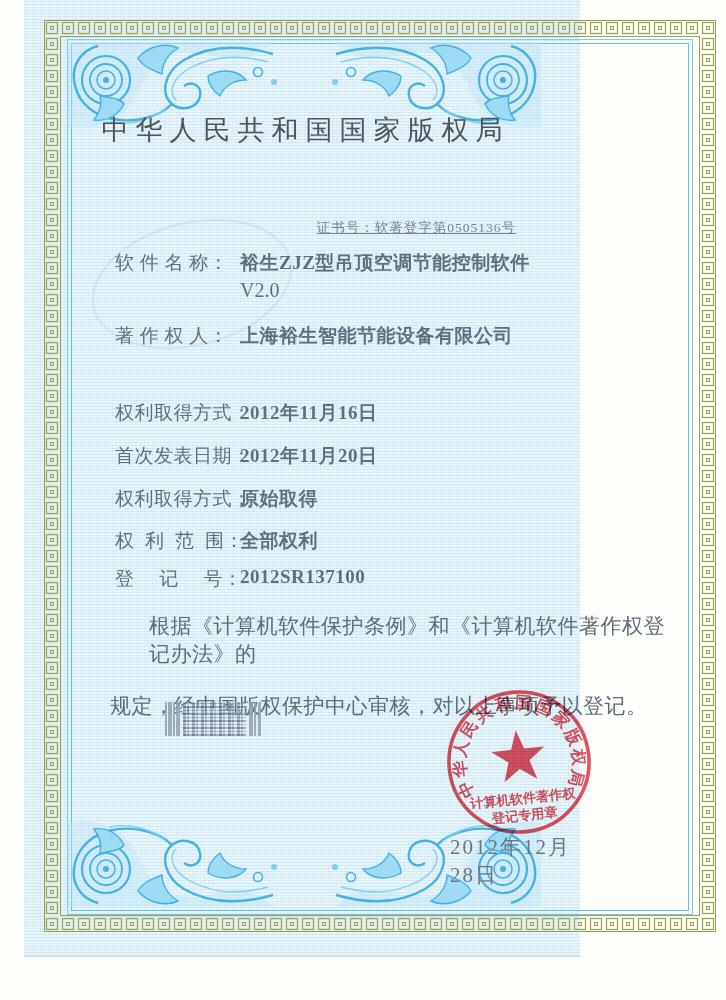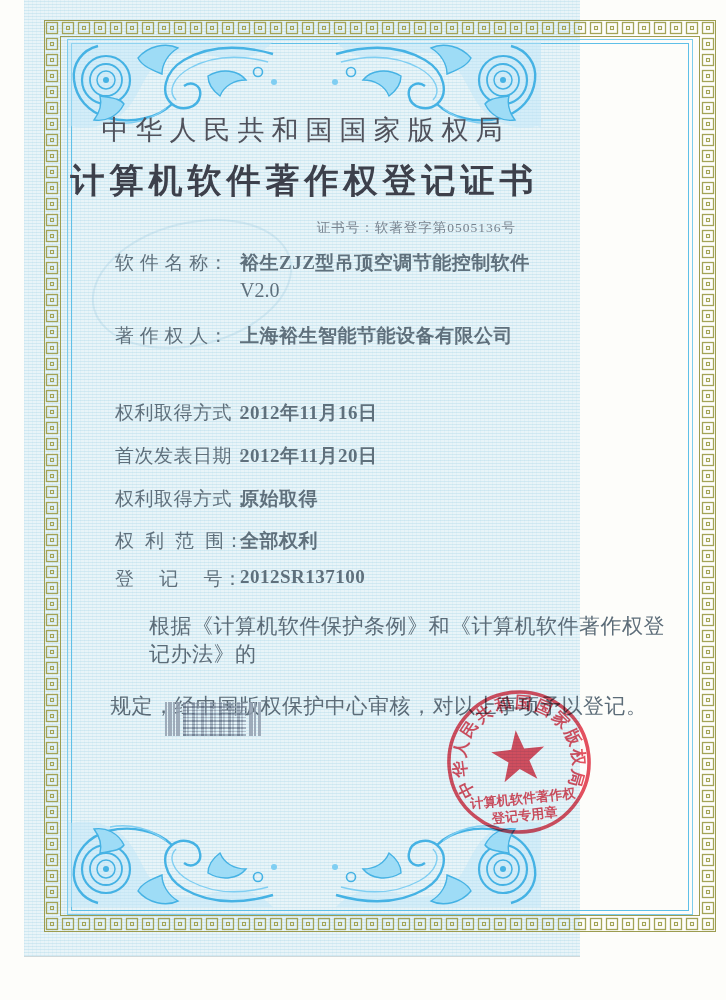--- a/index.html
+++ b/index.html
@@ -42,21 +42,21 @@
   .issuer{
     position:absolute;left:0;top:112px;width:100%;text-align:center;
     font-size:27px;color:#50525c;letter-spacing:7px;text-indent:7px;
   }
   .cert-title{
     position:absolute;left:0;top:158px;width:100%;text-align:center;
     font-size:34px;font-weight:bold;color:#3d404b;letter-spacing:5px;text-indent:5px;
   }
   .cert-no{
     position:absolute;right:64px;top:219px;
-    font-size:13.5px;color:#78838f;letter-spacing:1px;
+    font-size:13.5px;color:#78838f;letter-spacing:1px;text-decoration:underline;
   }
   .row{position:absolute;left:0;width:100%;font-size:19px;color:#5f707c;}
   .row .lbl{position:absolute;left:91px;white-space:pre;letter-spacing:.5px;text-align:center;}
   .row .val{position:absolute;left:216px;white-space:pre;letter-spacing:.5px;font-weight:bold;}
   .val2{position:absolute;left:216px;font-size:20px;color:#5f707c;}
   .statement{
     position:absolute;left:86px;top:612px;width:560px;
     font-size:21px;color:#5c6c78;letter-spacing:.5px;
   }
   .statement .ln1{padding-left:39px;}
@@ -150,21 +150,20 @@
   <svg class="flourish fl-bl">
       <use href="#flourish"></use>
     </svg>
   <svg class="flourish fl-br">
       <use href="#flourish"></use>
     </svg>
 
   <div class="watermark"></div>
 
   <div class="issuer">中华人民共和国国家版权局</div>
-  <div class="cert-title">计算机软件著作权登记证书</div>
   <div class="cert-no">证书号：软著登字第0505136号</div>
 
   <div class="row" style="top:250px">
     <span class="lbl">软 件 名 称：</span>
     <span class="val">裕生ZJZ型吊顶空调节能控制软件</span>
   </div>
   <div class="val2" style="top:279px">V2.0</div>
 
   <div class="row" style="top:323px">
     <span class="lbl">著 作 权 人：</span>
@@ -213,14 +212,15 @@
     </defs>
     <circle cx="80" cy="80" r="70" fill="none" stroke-width="3.6" stroke="#e2394b"></circle>
     <text font-size="16.5" fill="#e2394b">
       <textPath href="#sealArc" startOffset="0" textLength="226" lengthAdjust="spacing">中华人民共和国国家版权局</textPath>
     </text>
     <polygon points="80,48 86.5,67.1 106.6,67.3 90.5,79.4 96.5,98.7 80,87 63.5,98.7 69.5,79.4 53.4,67.3 73.5,67.1" fill="#e2394b"></polygon>
     <text x="80" y="121" text-anchor="middle" font-size="13.2" fill="#e2394b">计算机软件著作权</text>
     <text x="80" y="138" text-anchor="middle" font-size="13.2" fill="#e2394b">登记专用章</text>
   </svg>
 
+  <div class="issue-date">2012年12月28日</div>
 
 </div>
 
 </body></html>

